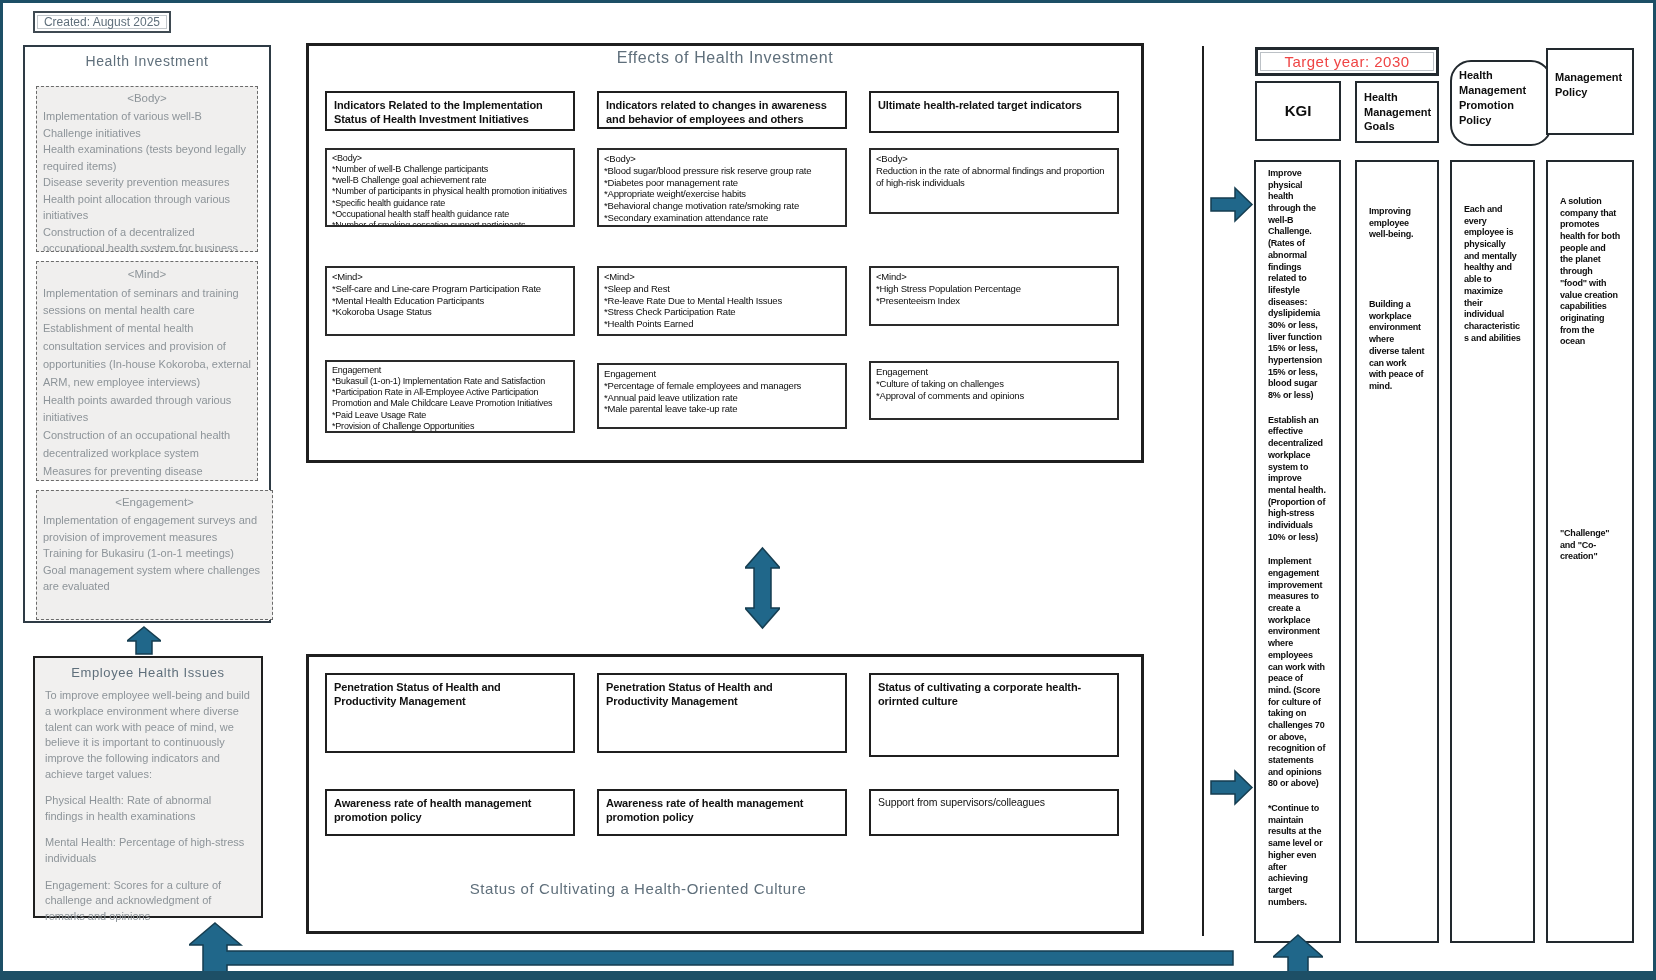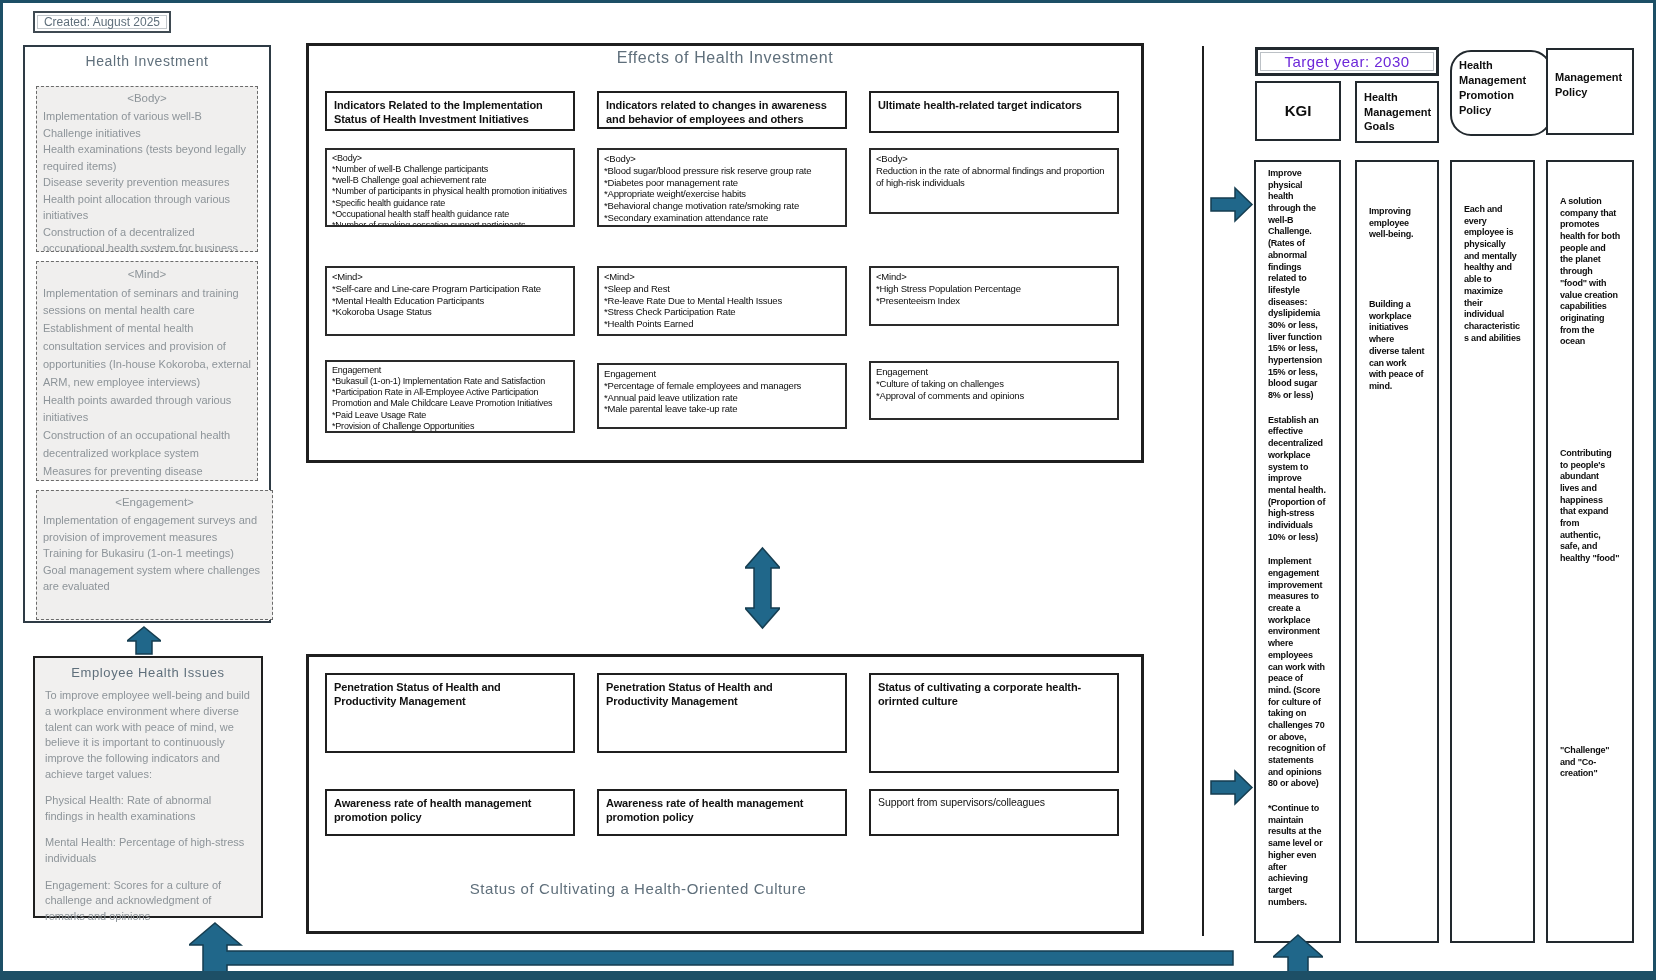--- a/index.html
+++ b/index.html
@@ -9,21 +9,21 @@
     font-family:"Liberation Sans", sans-serif;color:#111;
   }
   .abs{position:absolute;box-sizing:border-box;}
   
   .badge{
     border:2px solid #3f4a52;background:#fff;color:#5f6f7b;font-size:12px;
     display:flex;align-items:center;justify-content:center;
     box-shadow:inset 0 0 0 2px #fff, inset 0 0 0 3px #c2c7cb;
   }
   .banner{
-    border:3px solid #22292e;background:#fff;color:#6d28d9;font-size:15px;
+    border:3px solid #22292e;background:#fff;color:#ef4444;font-size:15px;
     display:flex;align-items:center;justify-content:center;letter-spacing:.5px;
     box-shadow:inset 0 0 0 2px #fff, inset 0 0 0 3px #bcc1c6;
   }
   .frame{border:2px solid #2e3b45;background:#fff;}
   .frame-dark{border:2px solid #1f1f1f;background:#fff;}
   .big-frame{border:3px solid #1f1f1f;background:#fff;}
   .grey-title{color:#5f6f7b;text-align:center;letter-spacing:.6px;}
   .dashed-sec{
     border:1px dashed #6b6b6b;background:#f0efee;color:#8d9499;
     font-size:11px;line-height:1.5;padding:3px 6px;overflow:hidden;
@@ -169,63 +169,62 @@
   </div>
 
   <svg class="abs arrow" style="left:742px;top:543px;" width="35" height="84" viewBox="0 0 35 84">
     <polygon points="17.5,2 35,22 26,22 26,62 35,62 17.5,82 0,62 9,62 9,22 0,22" fill="#20678a" stroke="#153d50" stroke-width="1.5"></polygon>
   </svg>
 
   <div class="abs big-frame" style="left:303px;top:651px;width:838px;height:280px;"></div>
 
   <div class="abs hdr-box" style="left:322px;top:670px;width:250px;height:80px;">Penetration Status of Health and Productivity Management</div>
   <div class="abs hdr-box" style="left:594px;top:670px;width:250px;height:80px;">Penetration Status of Health and Productivity Management</div>
-  <div class="abs hdr-box" style="left:866px;top:670px;width:250px;height:100px;">Status of cultivating a corporate health-orirnted culture</div>
+  <div class="abs hdr-box" style="left:866px;top:670px;width:250px;height:84px;">Status of cultivating a corporate health-orirnted culture</div>
 
   <div class="abs hdr-box" style="left:322px;top:786px;width:250px;height:47px;">Awareness rate of health management promotion policy</div>
   <div class="abs hdr-box" style="left:594px;top:786px;width:250px;height:47px;">Awareness rate of health management promotion policy</div>
   <div class="abs hdr-box regular-weight" style="left:866px;top:786px;width:250px;height:47px;">Support from supervisors/colleagues</div>
 
   <div class="abs grey-title" style="left:303px;top:877px;width:664px;font-size:15px;">Status of Cultivating a Health-Oriented Culture</div>
 
   <div class="abs vline" style="left:1199px;top:43px;width:2px;height:890px;"></div>
 
   <svg class="abs arrow" style="left:1206px;top:183px;" width="45" height="37" viewBox="0 0 45 37">
     <polygon points="2,12 26,12 26,2 43,18.5 26,35 26,25 2,25" fill="#20678a" stroke="#153d50" stroke-width="1.5"></polygon>
   </svg>
   <svg class="abs arrow" style="left:1206px;top:766px;" width="45" height="37" viewBox="0 0 45 37">
     <polygon points="2,12 26,12 26,2 43,18.5 26,35 26,25 2,25" fill="#20678a" stroke="#153d50" stroke-width="1.5"></polygon>
   </svg>
 
   <div class="abs banner" style="left:1252px;top:44px;width:184px;height:29px;">Target year: 2030</div>
 
   <div class="abs colhead" style="left:1252px;top:78px;width:86px;height:60px;justify-content:center;font-size:15px;">KGI</div>
   <div class="abs colhead" style="left:1352px;top:78px;width:84px;height:62px;">Health Management Goals</div>
-  <div class="abs colhead" style="left:1447px;top:47px;width:102px;height:86px;align-items:flex-start;border-radius:21px;">Health Management Promotion Policy</div>
+  <div class="abs colhead" style="left:1447px;top:57px;width:102px;height:86px;align-items:flex-start;border-radius:21px;">Health Management Promotion Policy</div>
   <div class="abs colhead" style="left:1543px;top:45px;width:88px;height:87px;align-items:flex-start;padding-top:20px;">Management Policy</div>
 
   <div class="abs tallcol" style="left:1251px;top:157px;width:87px;height:783px;">
     <p>Improve physical health through the well-B Challenge. (Rates of abnormal findings related to lifestyle diseases: dyslipidemia 30% or less, liver function 15% or less, hypertension 15% or less, blood sugar 8% or less)</p>
     <p>Establish an effective decentralized workplace system to improve mental health. (Proportion of high-stress individuals 10% or less)</p>
     <p>Implement engagement improvement measures to create a workplace environment where employees can work with peace of mind. (Score for culture of taking on challenges 70 or above, recognition of statements and opinions 80 or above)</p>
     <p>*Continue to maintain results at the same level or higher even after achieving target numbers.</p>
   </div>
 
   <div class="abs tallcol" style="left:1352px;top:157px;width:84px;height:783px;padding-top:44px;">
     <p>Improving employee well-being.</p>
-    <p style="margin-top:58px;">Building a workplace initiatives where diverse talent can work with peace of mind.</p>
+    <p style="margin-top:58px;">Building a workplace environment where diverse talent can work with peace of mind.</p>
   </div>
 
   <div class="abs tallcol" style="left:1447px;top:157px;width:85px;height:783px;padding-top:42px;">
     <p>Each and every employee is physically and mentally healthy and able to maximize their individual characteristics and abilities</p>
   </div>
 
   <div class="abs tallcol" style="left:1543px;top:157px;width:88px;height:783px;padding-top:34px;">
     <p>A solution company that promotes health for both people and the planet through "food" with value creation capabilities originating from the ocean</p>
-    <p style="margin-top:100px;">Contributing to people's abundant lives and happiness that expand from authentic, safe, and healthy "food"</p>
     <p style="margin-top:180px;">"Challenge" and "Co-creation"</p>
   </div>
 
   <svg class="abs arrow" style="left:186px;top:918px;" width="1046" height="56" viewBox="0 0 1046 56">
     <polygon points="26,2 52,24 38,24 38,30 1044,30 1044,44 38,44 38,56 14,56 14,24 0,24" fill="#20678a" stroke="#153d50" stroke-width="1.5"></polygon>
   </svg>
 
   <svg class="abs arrow" style="left:1270px;top:930px;" width="50" height="45" viewBox="0 0 50 45">
     <polygon points="25,2 50,24 35,24 35,45 15,45 15,24 0,24" fill="#20678a" stroke="#153d50" stroke-width="1.5"></polygon>
   </svg>

